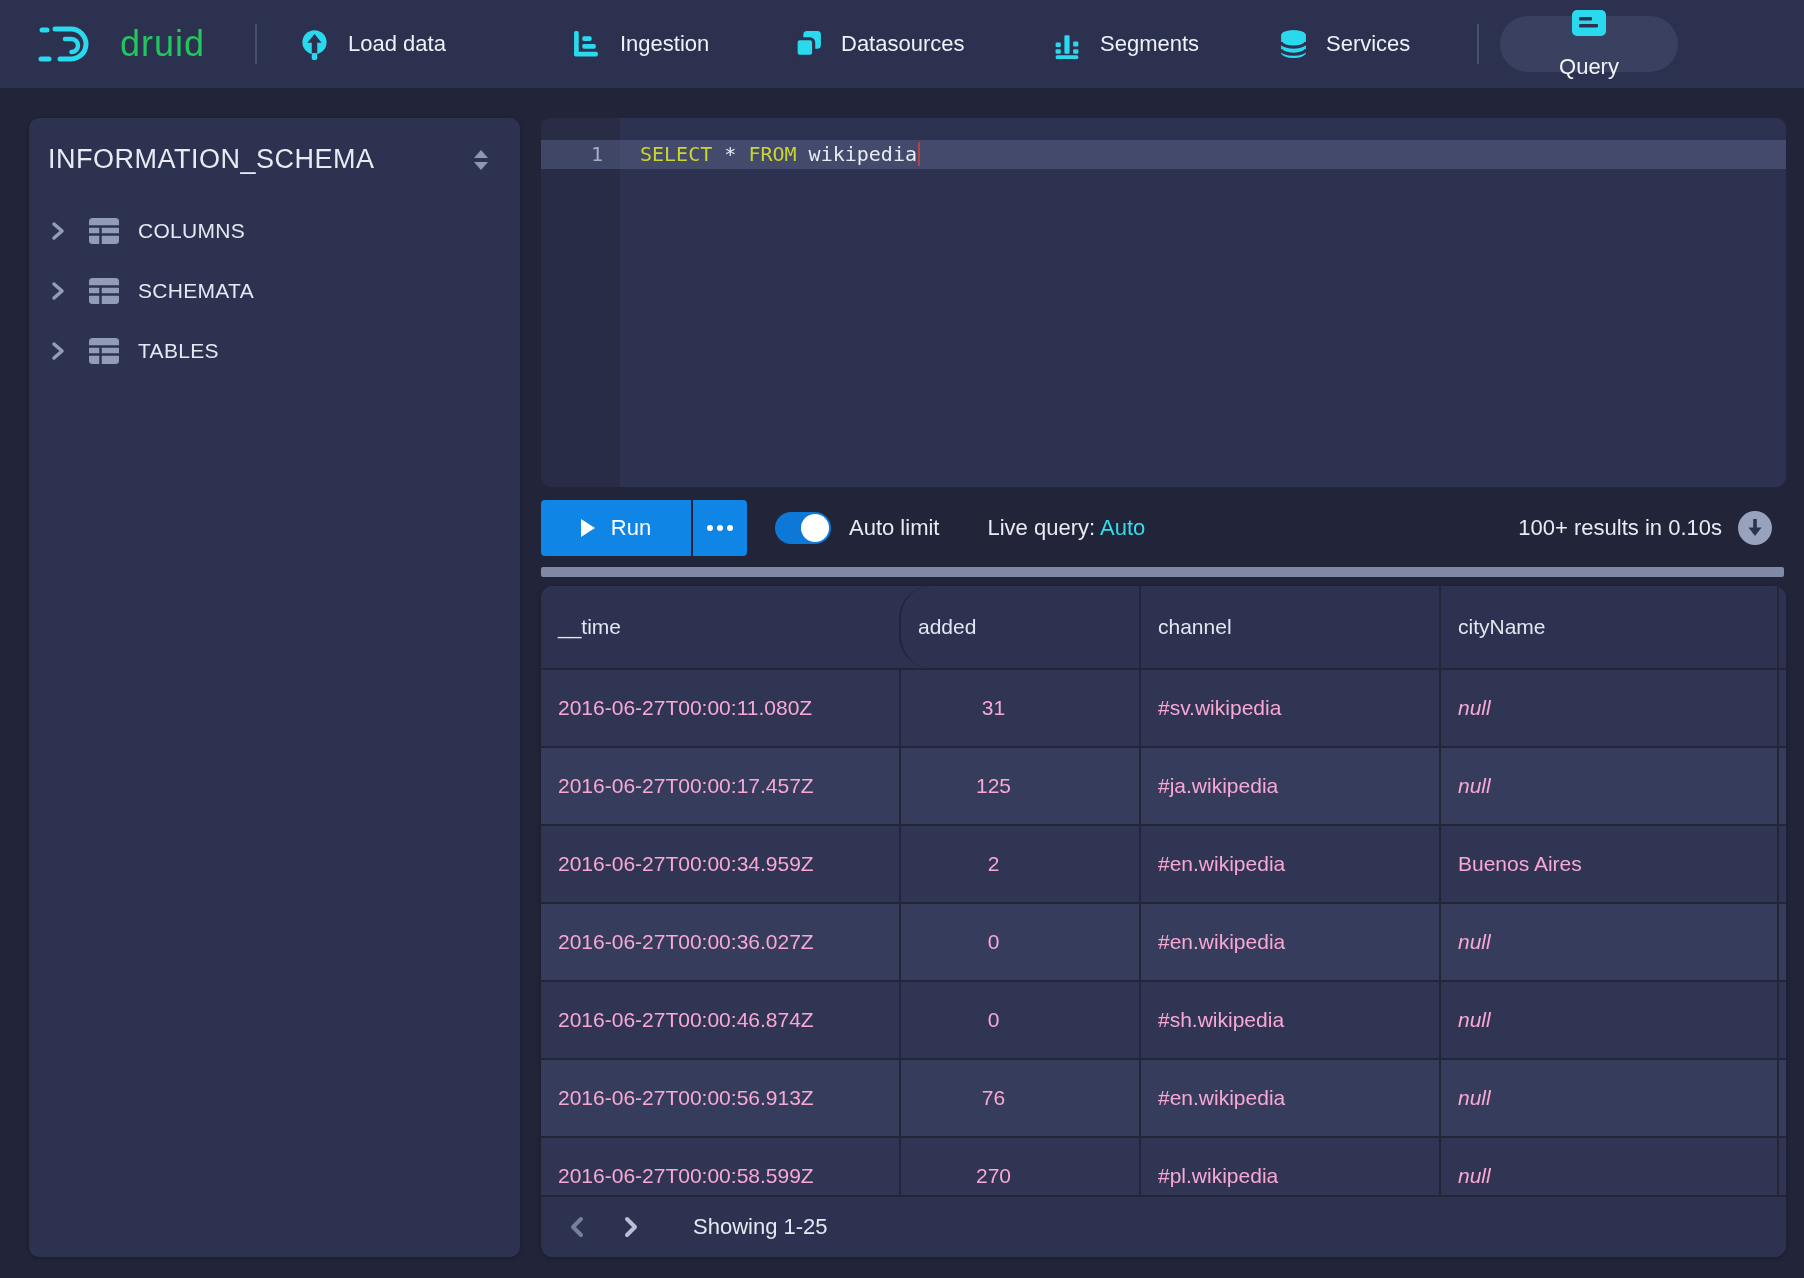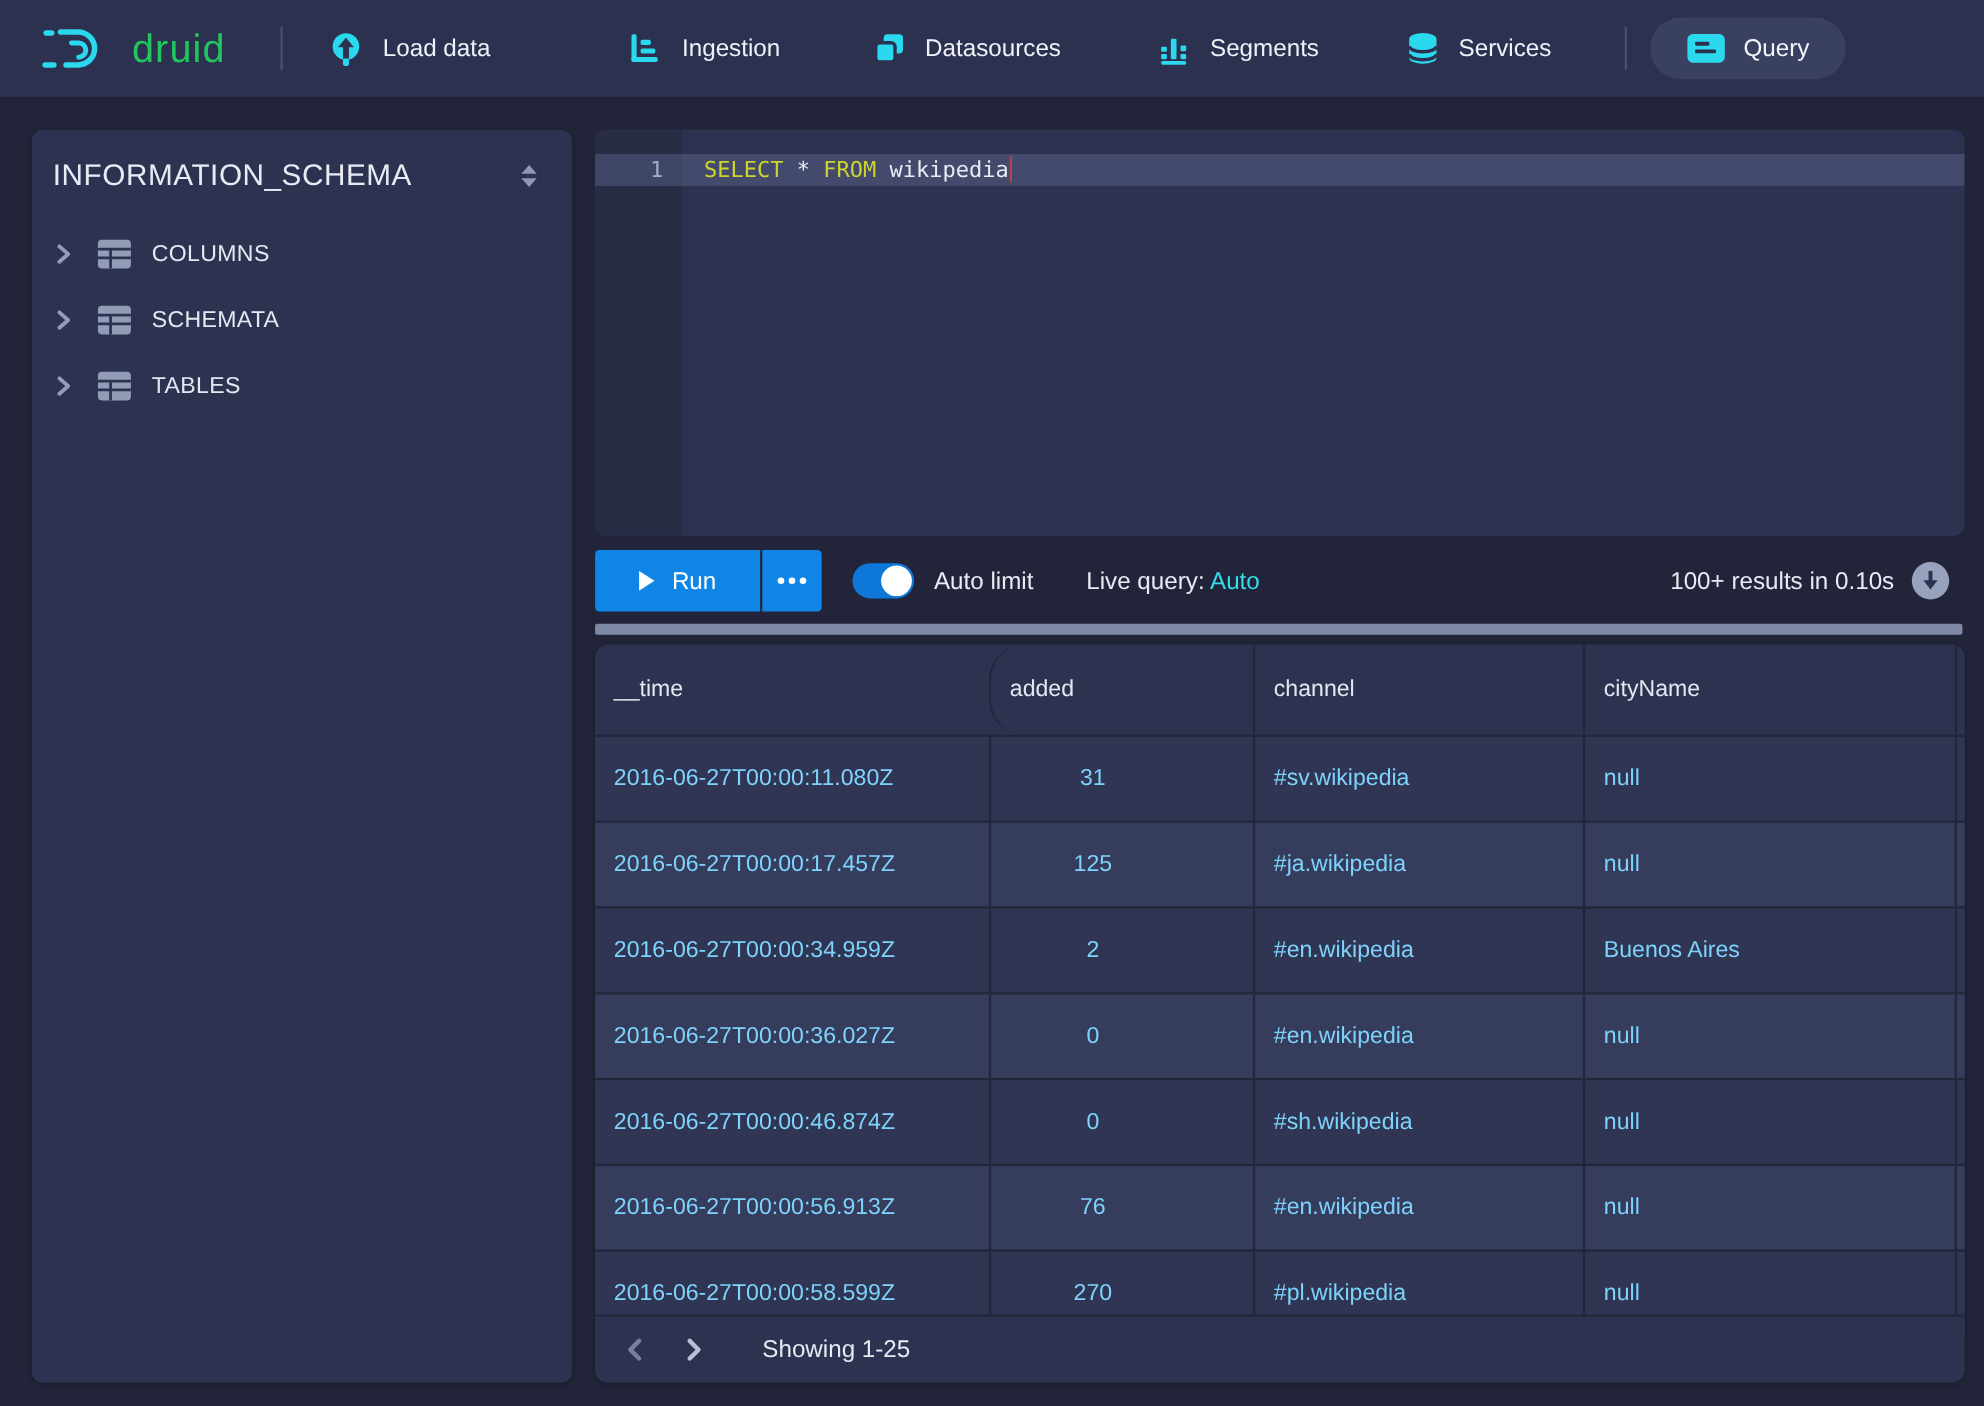--- a/index.html
+++ b/index.html
@@ -27,21 +27,21 @@
 
   
   .navbar{left:0;top:0;width:1804px;height:88px;background:var(--nav-bg);}
   .nav-el{position:absolute;top:0;height:88px;display:flex;align-items:center;}
   .brand{left:38px;gap:16px;cursor:pointer;}
   .brand-word{font-size:36px;color:#22c55e;letter-spacing:1px;font-weight:400;}
   .nav-divider{position:absolute;top:24px;width:2px;height:40px;background:#4a5170;border-radius:1px;}
   .nav-item{gap:17px;cursor:pointer;}
   .nav-item .nlbl{font-size:22px;color:#eef1f7;}
   .nic{display:flex;align-items:center;justify-content:center;}
-  .query-pill{position:absolute;left:1500px;top:16px;width:178px;height:56px;border-radius:28px;background:#3a4060;display:flex;align-items:center;justify-content:center;gap:16px;cursor:pointer;}
+  .query-pill{position:absolute;left:1500px;top:16px;width:178px;height:56px;border-radius:28px;background:#3a4060;display:flex;align-items:center;justify-content:center;gap:16px;cursor:pointer;flex-direction:column;}
   .query-pill .nlbl{font-size:22px;color:#f2f4fa;}
 
   
   .sidebar{left:29px;top:118px;width:491px;height:1139px;background:var(--panel);border-radius:10px;box-shadow:0 1px 5px rgba(0,0,0,.25);}
   .sb-header{display:flex;align-items:center;justify-content:space-between;padding:26px 30px 0 19px;}
   .sb-title{font-size:27px;color:#e8ebf4;letter-spacing:.5px;}
   .sb-items{margin-top:30px;}
   .sb-item{height:52px;margin-bottom:8px;display:flex;align-items:center;padding-left:22px;cursor:pointer;}
   .sb-chevron{width:16px;margin-right:21px;display:flex;}
   .sb-grid{margin-right:18px;display:flex;}
@@ -75,33 +75,33 @@
   .results-summary{font-size:22px;color:#e8ebf3;}
   .dl-btn{margin-left:16px;margin-right:14px;width:34px;height:34px;border-radius:50%;background:#99a2bc;display:flex;align-items:center;justify-content:center;cursor:pointer;flex:none;}
 
   
   .splitter{left:541px;top:567px;width:1243px;height:10px;background:var(--divbar);border-radius:2px;cursor:row-resize;}
 
   
   .results{left:541px;top:586px;width:1245px;height:671px;background:var(--panel);border-radius:12px;overflow:hidden;box-shadow:0 1px 5px rgba(0,0,0,.25);}
   .rtable{display:block;width:1500px;}
   .rrow{display:flex;width:1500px;}
-  .rcell{flex:none;padding:0 0 0 17px;display:flex;align-items:center;font-size:21px;color:#7dd3fc;border-left:2px solid var(--sep);overflow:hidden;white-space:nowrap;}
+  .rcell{flex:none;padding:0 0 0 17px;display:flex;align-items:center;font-size:21px;color:#f9a8d4;border-left:2px solid var(--sep);overflow:hidden;white-space:nowrap;}
   .rcell:first-child{border-left:none;}
   .c-time{width:358px;}
   .c-added{width:240px;justify-content:center;padding-right:70px;}
   .c-channel{width:300px;}
   .c-city{width:338px;}
   .c-comment{width:300px;}
   .rhead{height:82px;background:var(--panel);}
   .rhead .rcell{color:#e3e7f0;cursor:pointer;}
   .rbody .rrow{height:78px;border-top:2px solid var(--sep);cursor:pointer;}
   .rbody .rrow:nth-child(odd){background:var(--row-a);}
   .rbody .rrow:nth-child(even){background:var(--row-b);}
-  .null-val{}
+  .null-val{font-style:italic;}
 
   
   .rfooter{position:absolute;left:0;bottom:0;width:1245px;height:62px;background:var(--panel);border-top:2px solid var(--sep);display:flex;align-items:center;z-index:3;}
   .pg-btn{width:40px;height:40px;margin-left:14px;border:none;background:transparent;display:flex;align-items:center;justify-content:center;cursor:pointer;border-radius:4px;}
   .pg-btn:first-child{margin-left:16px;}
   .showing{margin-left:42px;font-size:22px;color:#e6e9f2;}
 </style>
 </head>
 <body>
 

